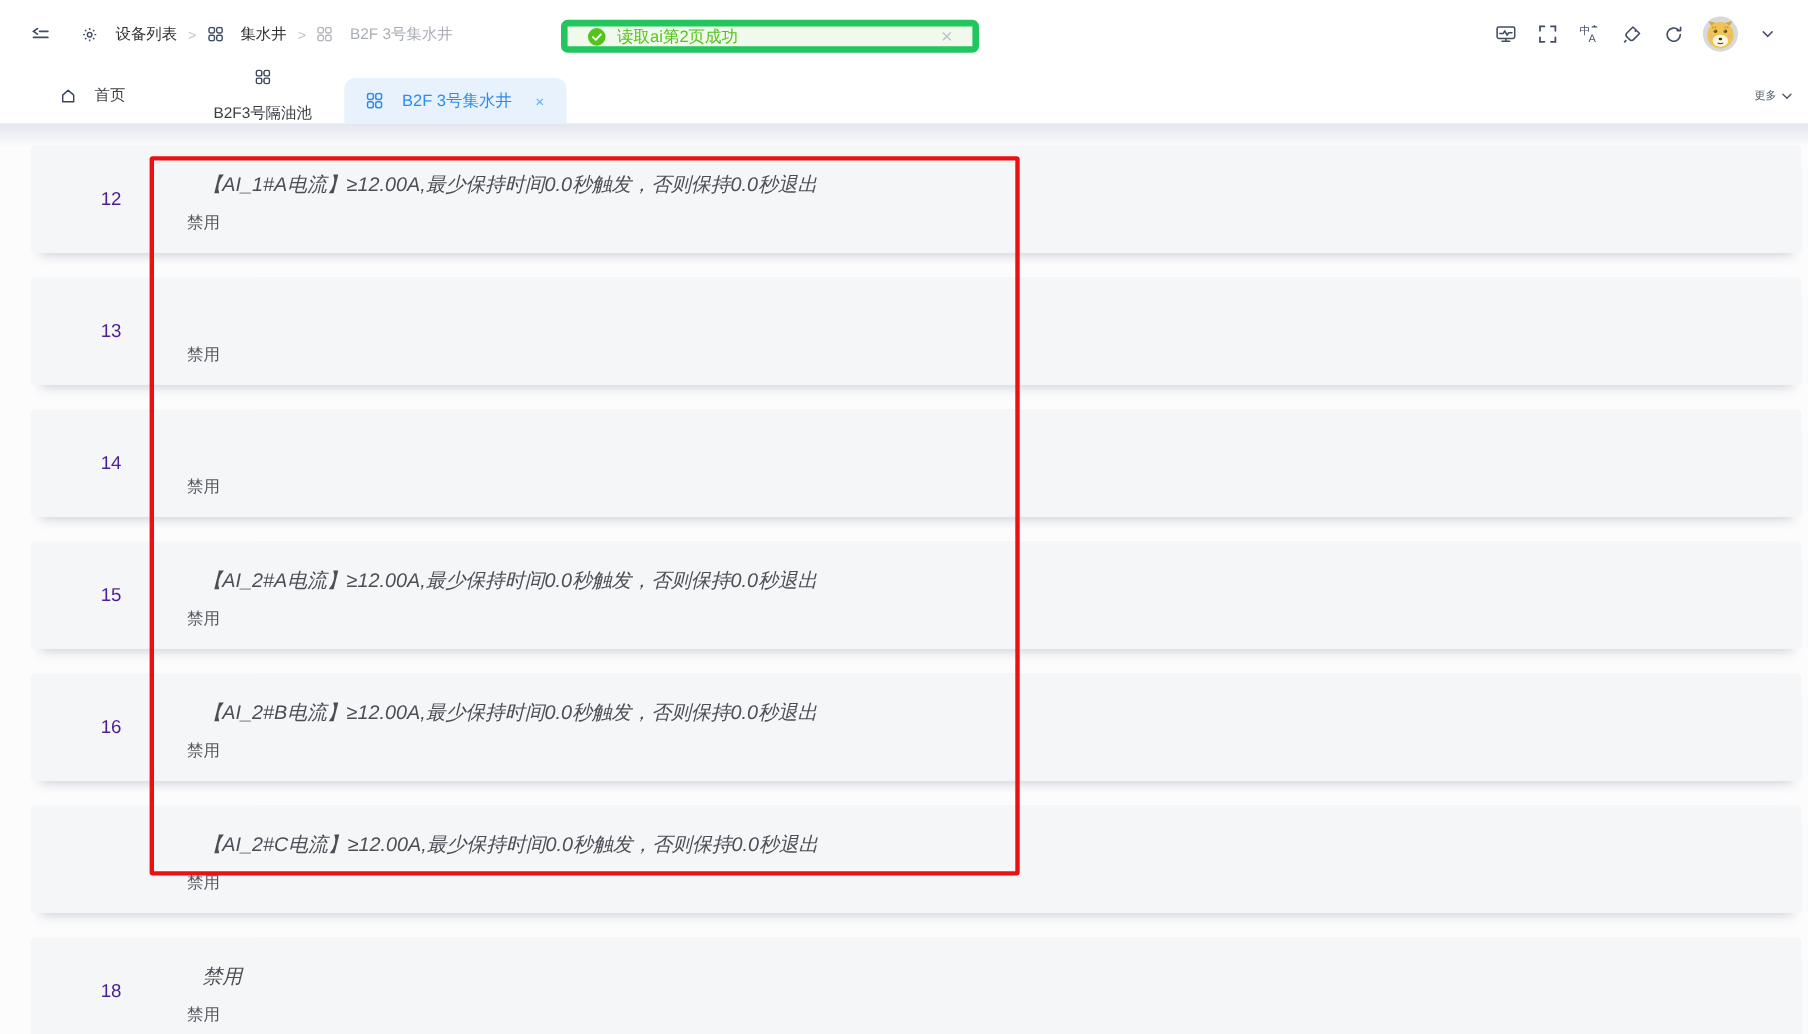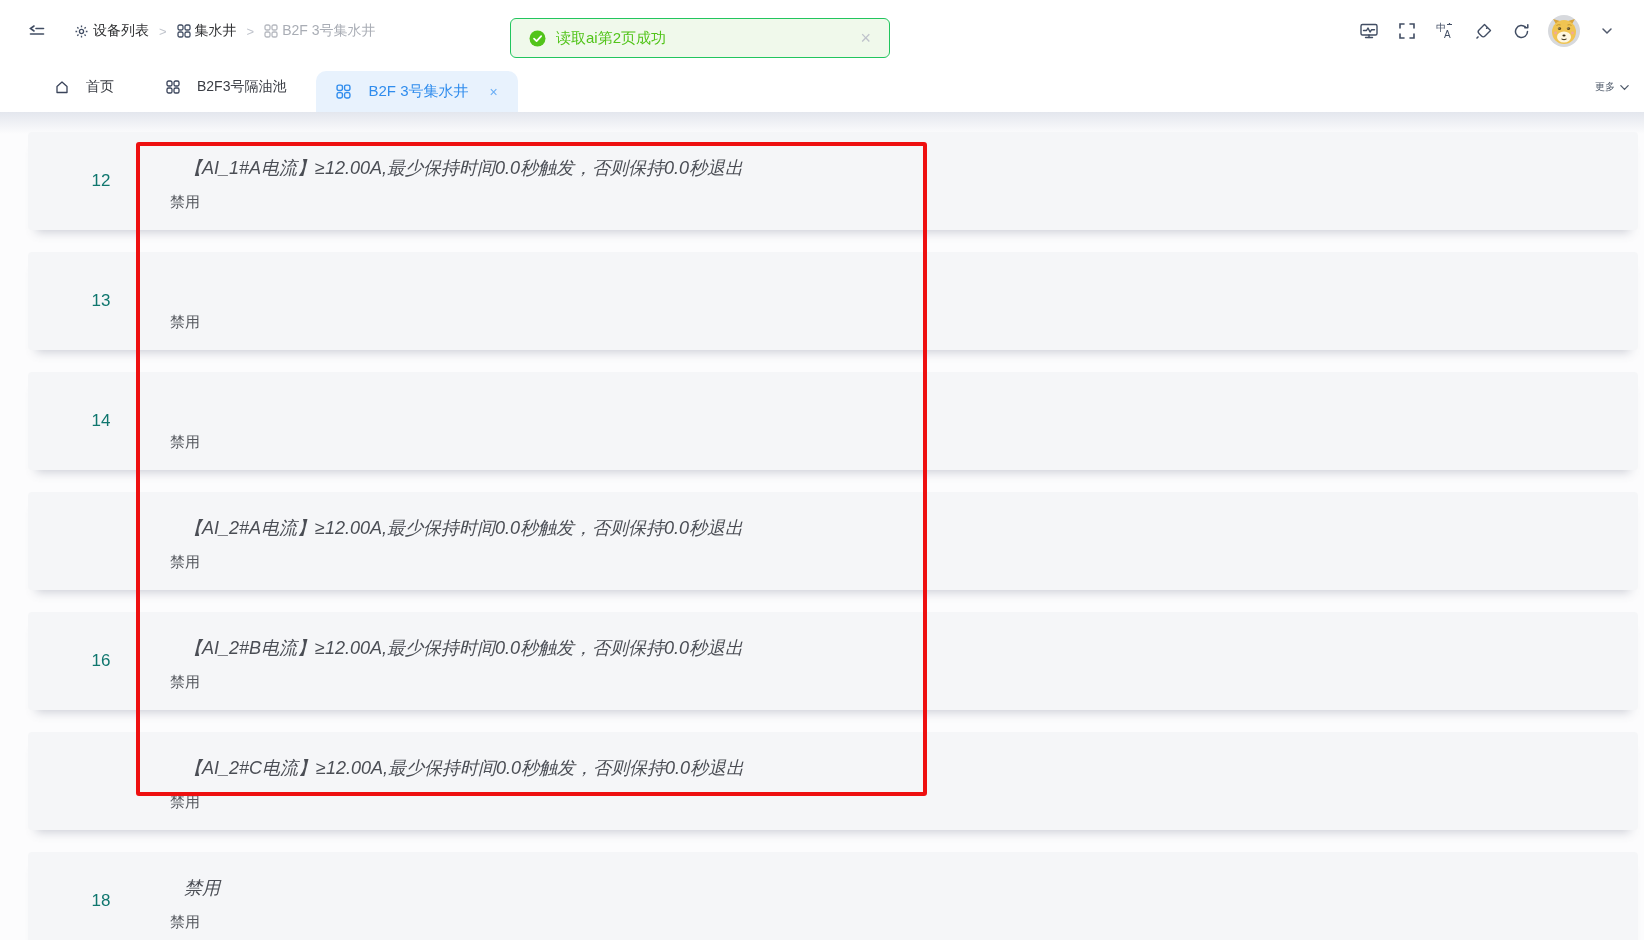--- a/index.html
+++ b/index.html
@@ -6,55 +6,55 @@
   .page{position:relative;width:1644px;height:940px;overflow:hidden;background:#fff;
         font-family:"Liberation Sans",sans-serif;color:#303133;}
 
   
   .topbar{position:absolute;left:0;top:0;width:100%;height:62px;background:#fff;
           display:flex;align-items:center;justify-content:space-between;box-sizing:border-box;
           padding:0 26px;}
   .topbar-left{display:flex;align-items:center;}
   .icon-btn{display:inline-flex;align-items:center;justify-content:center;width:22px;height:22px;cursor:pointer;}
   .crumbs{display:flex;align-items:center;margin-left:26px;font-size:14px;}
-  .crumb{display:flex;align-items:center;gap:4px;cursor:pointer;color:#303133;}
+  .crumb{display:flex;align-items:center;gap:16px;cursor:pointer;color:#303133;}
   .crumb.current{color:#a9adb5;cursor:default;}
   .crumb-sep{margin:0 10px;color:#c0c4cc;font-size:13px;}
   .topbar-right{display:flex;align-items:center;gap:16px;}
   .avatar{width:32px;height:32px;border-radius:50%;background:#d7d9dd;overflow:hidden;
           display:flex;align-items:center;justify-content:center;cursor:pointer;}
 
   
-  .toast{position:absolute;left:510px;top:18px;width:380px;height:40px;z-index:30;
-         background:#f0f9eb;border:1px solid #22c55e;border-radius:6px;box-sizing:border-box;
+  .toast{position:absolute;left:510px;top:18px;width:380px;height:30px;z-index:30;
+         background:#f0f9eb;border:6px solid #22c55e;border-radius:6px;box-sizing:border-box;
          display:flex;align-items:center;padding:0 18px;}
   .toast-msg{color:#52c41a;font-size:15px;margin-left:10px;flex:1;}
   .toast-close{color:#bfc3cb;font-size:18px;line-height:1;cursor:pointer;}
 
   
   .tabbar{position:absolute;left:0;top:62px;width:100%;height:50px;background:#fff;
           display:flex;align-items:center;box-sizing:border-box;}
   .tab{display:flex;align-items:center;gap:17px;font-size:14px;color:#3a3d44;cursor:pointer;white-space:nowrap;}
   .tab-home{margin-left:55px;}
-  .tab-mid{margin-left:52px;}
+  .tab-mid{margin-left:80px;flex-direction:column;}
   .tab-active{margin-left:30px;height:41px;align-self:flex-end;background:#e8f2fd;
               border-radius:10px 10px 0 0;padding:0 20px;color:#2f8ced;font-size:15px;}
   .tab-close{color:#6aaef5;font-size:14px;margin-left:4px;cursor:pointer;}
   .more{position:absolute;right:14px;top:0;height:50px;display:flex;align-items:center;gap:4px;
         font-size:10px;color:#4e5969;cursor:pointer;}
 
   
   .content{position:absolute;left:0;top:112px;width:100%;height:828px;background:#fcfcfd;overflow:hidden;}
   .content::before{content:"";position:absolute;left:0;top:0;width:100%;height:22px;z-index:0;
         background:linear-gradient(rgba(203,209,222,.50),rgba(252,252,253,0));}
   .rows{position:relative;z-index:1;padding-top:20px;}
   .row-card{position:relative;margin:0 6px 22px 28px;height:98px;background:#f5f6f8;border-radius:4px;
             box-shadow:0 10px 10px -8px rgba(88,96,120,.30);}
   .row-index{position:absolute;left:0;top:0;width:146px;height:98px;display:flex;align-items:center;
-             justify-content:center;font-size:17px;color:#0f766e;}
+             justify-content:center;font-size:17px;color:#4c1d95;}
   .row-main{position:absolute;left:156px;top:24px;font-size:18px;font-weight:500;color:#4b4e55;white-space:nowrap;font-style:italic;}
   .row-sub{position:absolute;left:142px;top:61px;font-size:15px;color:#55585e;}
 
   
   .annotation-box{position:absolute;left:136px;top:30px;width:791px;height:654px;box-sizing:border-box;
                   border:4px solid #ee1010;border-radius:3px;z-index:6;pointer-events:none;}
 
   svg{display:block;}
 </style>
 </head>
@@ -231,20 +231,21 @@
     <span class="row-index">13</span>
     <span class="row-sub">禁用</span>
   </div>
 
   <div class="row-card">
     <span class="row-index">14</span>
     <span class="row-sub">禁用</span>
   </div>
 
   <div class="row-card">
+    <span class="row-index">15</span>
     <span class="row-main">【AI_2#A电流】≥12.00A,最少保持时间0.0秒触发，否则保持0.0秒退出</span>
     <span class="row-sub">禁用</span>
   </div>
 
   <div class="row-card">
     <span class="row-index">16</span>
     <span class="row-main">【AI_2#B电流】≥12.00A,最少保持时间0.0秒触发，否则保持0.0秒退出</span>
     <span class="row-sub">禁用</span>
   </div>
 

